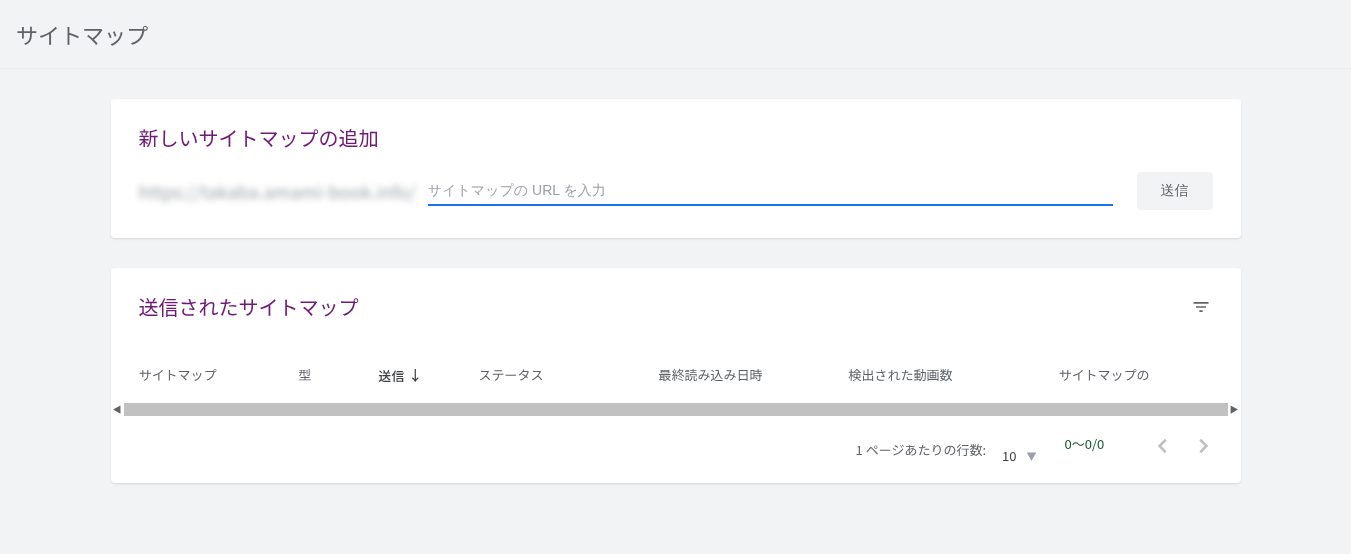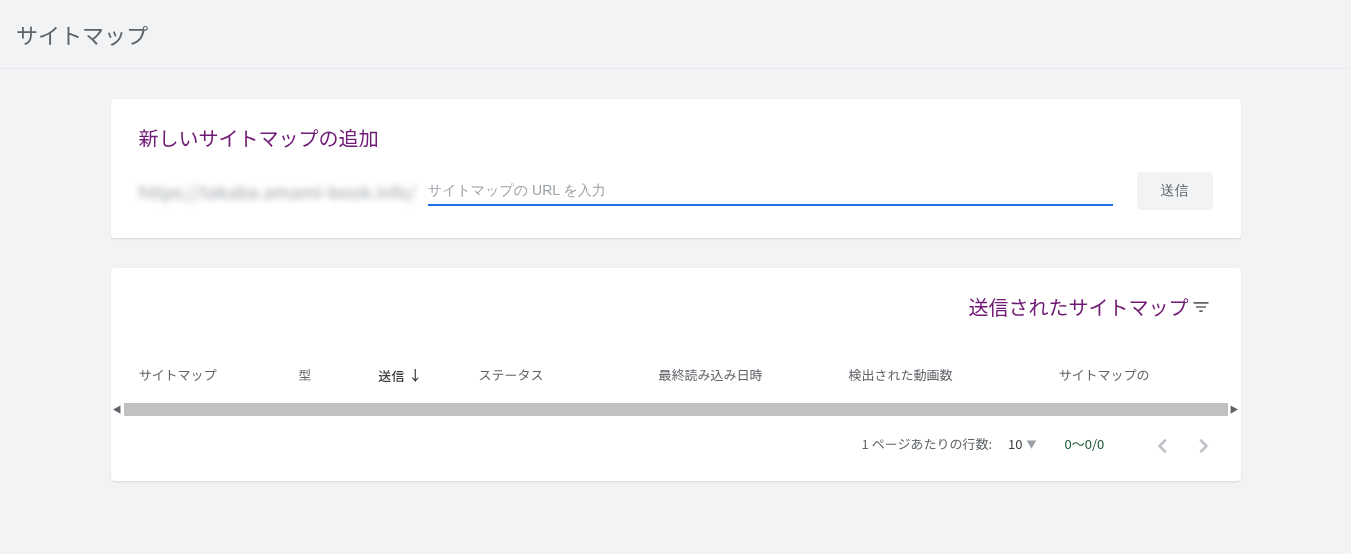--- a/index.html
+++ b/index.html
@@ -84,21 +84,20 @@
       border: none;
       color: #5f6368;
       font-size: 14px;
       padding: 10px 24px;
       cursor: pointer;
       border-radius: 4px;
       margin-left: 16px;
     }
     .table-card .card-header {
       padding: 24px 28px 16px 28px;
-      justify-content: flex-end;
     }
     .filter-icon {
       color: #5f6368;
       cursor: pointer;
       width: 24px;
       height: 24px;
       display: flex;
       align-items: center;
       justify-content: center;
     }
@@ -153,23 +152,24 @@
       gap: 28px;
     }
     .rows-per-page {
       display: flex;
       align-items: center;
       gap: 16px;
     }
     .rows-select {
       display: flex;
       align-items: center;
-      gap: 4px;
+      gap: 10px;
       cursor: pointer;
       color: #3c4043;
+      margin-top: 12px;
     }
     .dropdown-arrow {
       color: #9aa0a6;
       font-size: 10px;
     }
     .page-range {
       color: #14532d;
       min-width: 60px;
     }
     .page-nav {

